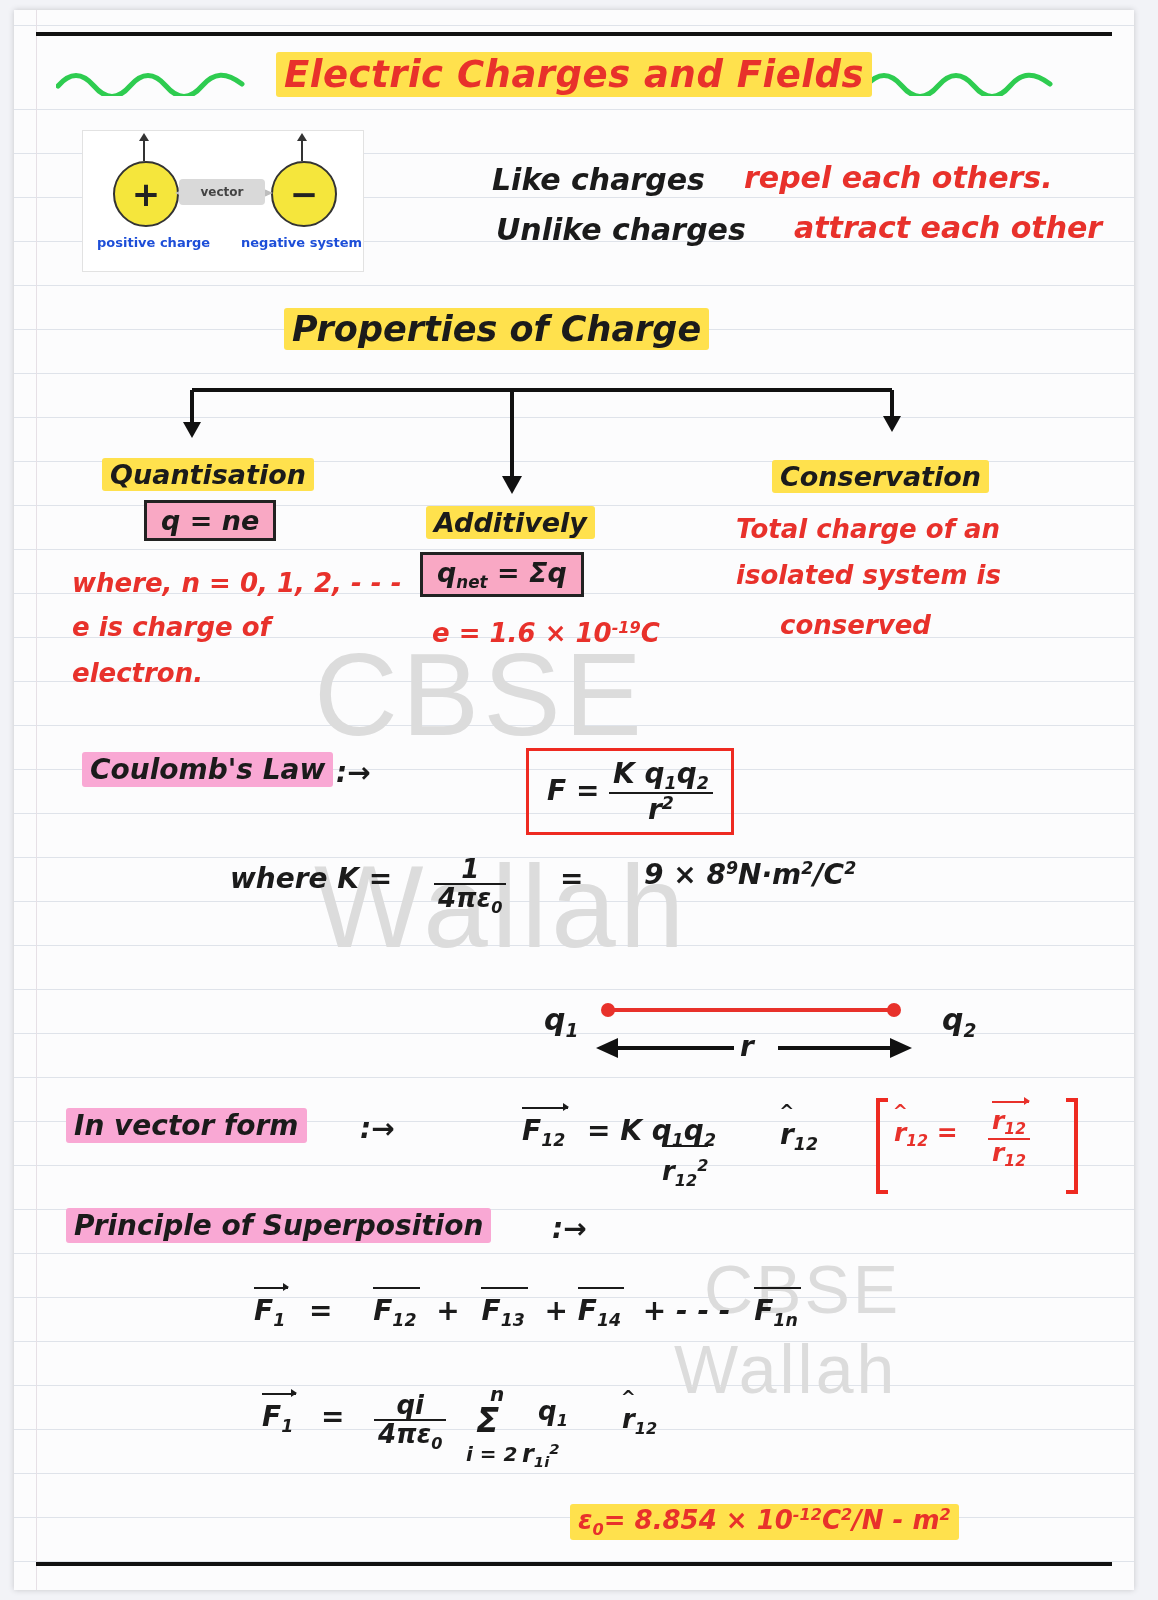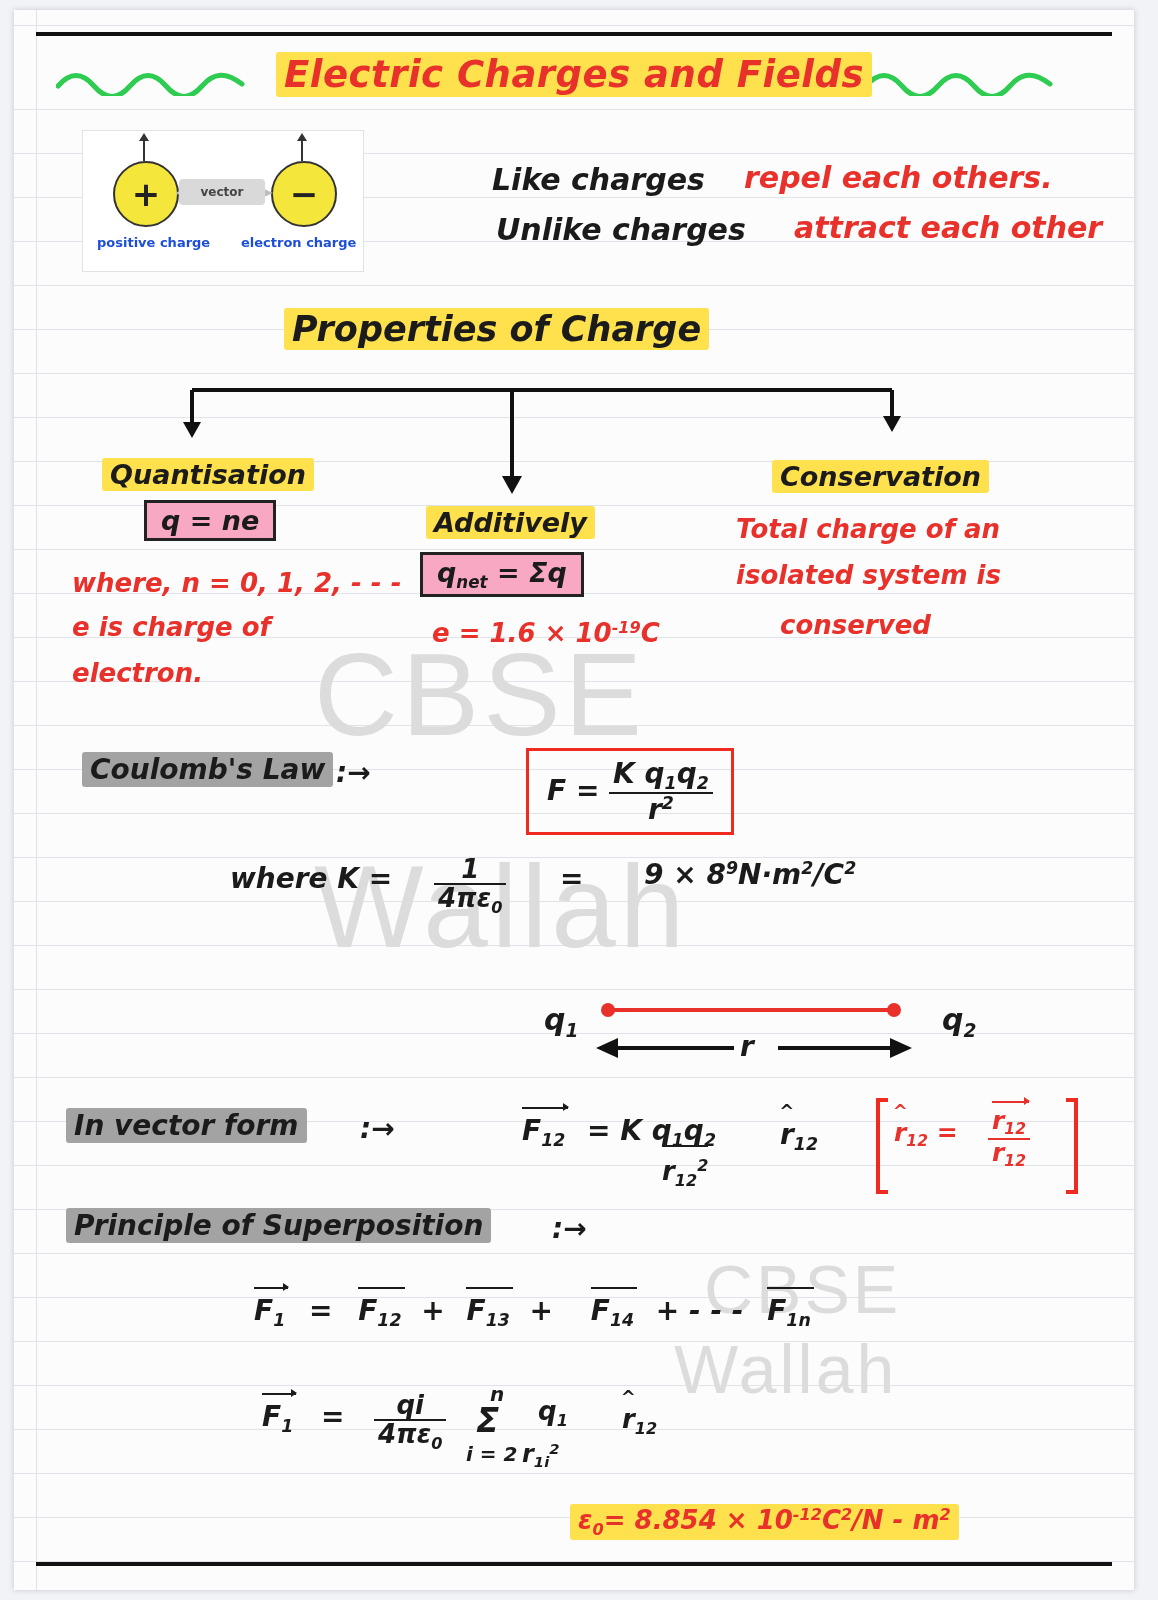--- a/index.html
+++ b/index.html
@@ -24,21 +24,21 @@
   .margin-line{position:absolute;left:22px;top:0;width:1px;height:100%;background:#e6e0e6;}
   .topbar{position:absolute;left:22px;right:22px;top:22px;height:4px;background:#111;}
   .botbar{position:absolute;left:22px;right:22px;bottom:24px;height:4px;background:#111;}
 
   
   .hw{font-family:"DejaVu Sans", sans-serif;font-style:italic;font-weight:700;}
   .red{color:#e8312b;}
   .blk{color:#1b1b1b;}
 
   .hl-yellow{background:#ffe14d;padding:1px 8px;border-radius:3px;}
-  .hl-green{background:#a3a3a3;padding:1px 8px;border-radius:3px;}
+  .hl-green{background:#f9a8d4;padding:1px 8px;border-radius:3px;}
 
   
   .title-wrap{position:absolute;left:0;top:42px;width:100%;text-align:center;}
   .title{display:inline-block;font-size:37px;letter-spacing:.5px;}
   .squiggle{position:absolute;top:60px;height:26px;width:190px;}
   .sq-left{left:42px;}
   .sq-right{right:80px;}
 
   
   .charge-box{
@@ -126,21 +126,21 @@
     <svg class="dbl-arrow" viewBox="0 0 98 8">
       <path d="M6,4 L92,4" stroke="#bdbdbd" stroke-width="5"></path>
       <path d="M0,4 L9,0 L9,8 Z" fill="#bdbdbd"></path>
       <path d="M98,4 L89,0 L89,8 Z" fill="#bdbdbd"></path>
     </svg>
     <div class="charge-pill">
       <span>vector</span>
     </div>
 
     <div class="cap cap-l">positive charge</div>
-    <div class="cap cap-r">electron charge</div>
+    <div class="cap cap-r">negative system</div>
   </div>
 
   <div class="t hw blk" style="left:478px;top:152px;font-size:30px;">Like charges</div>
   <div class="t hw red" style="left:730px;top:150px;font-size:30px;">repel each others.</div>
   <div class="t hw blk" style="left:482px;top:202px;font-size:30px;">Unlike charges</div>
   <div class="t hw red" style="left:780px;top:200px;font-size:30px;">attract each other</div>
 
   <div class="t hw blk hl-yellow" style="left:270px;top:298px;font-size:35px;">Properties of Charge</div>
 
   <svg class="t" style="left:150px;top:368px;width:760px;height:66px;" viewBox="0 0 760 66">
@@ -252,25 +252,25 @@
       </span>
     </div>
   </div>
 
   <div class="t hw blk hl-green" style="left:52px;top:1198px;font-size:28px;">Principle of Superposition</div>
   <div class="t hw blk" style="left:538px;top:1202px;font-size:28px;">:→</div>
 
   <div class="t hw blk" style="left:240px;top:1284px;font-size:28px;">
     <span class="vec vecarrow"><span>F</span><span class="sub">1</span></span>
     <span style="margin-left:14px;">=</span>
-    <span class="vec" style="margin-left:16px;">F<span class="sub">12</span></span>
+    <span class="vec" style="margin-left:31px;">F<span class="sub">12</span></span>
     <span style="margin-left:10px;">+</span>
     <span class="vec" style="margin-left:12px;">F<span class="sub">13</span></span>
     <span style="margin-left:10px;">+</span>
-    <span class="vec" style="margin-left:28px;">F<span class="sub">14</span></span>
+    <span class="vec" style="margin-left:0;">F<span class="sub">14</span></span>
     <span style="margin-left:12px;">+ - - -</span>
     <span class="vec" style="margin-left:14px;">F<span class="sub">1n</span></span>
   </div>
 
   <div class="t hw blk" style="left:248px;top:1390px;font-size:28px;">
     <span class="vec vecarrow"><span>F</span><span class="sub">1</span></span>
     <span style="margin-left:18px;">=</span>
   </div>
   <div class="t hw blk" style="left:360px;top:1382px;font-size:26px;">
     <span class="frac">

